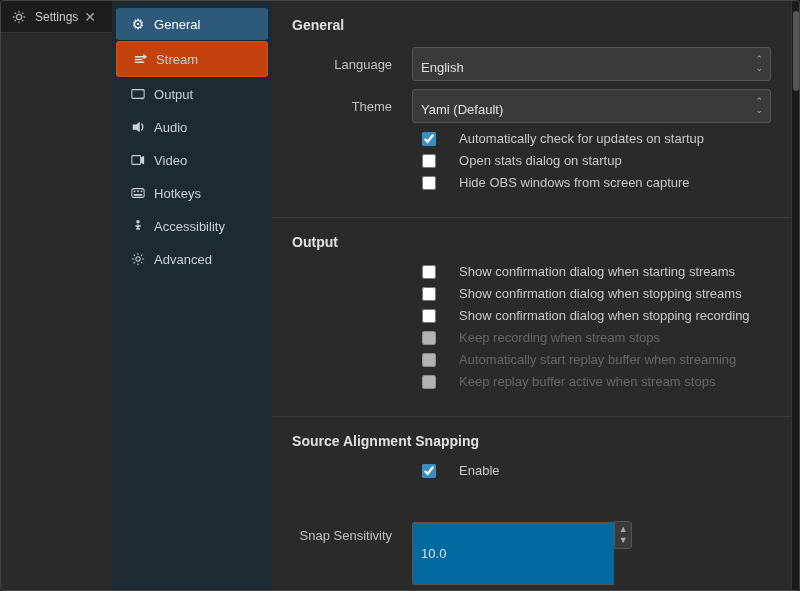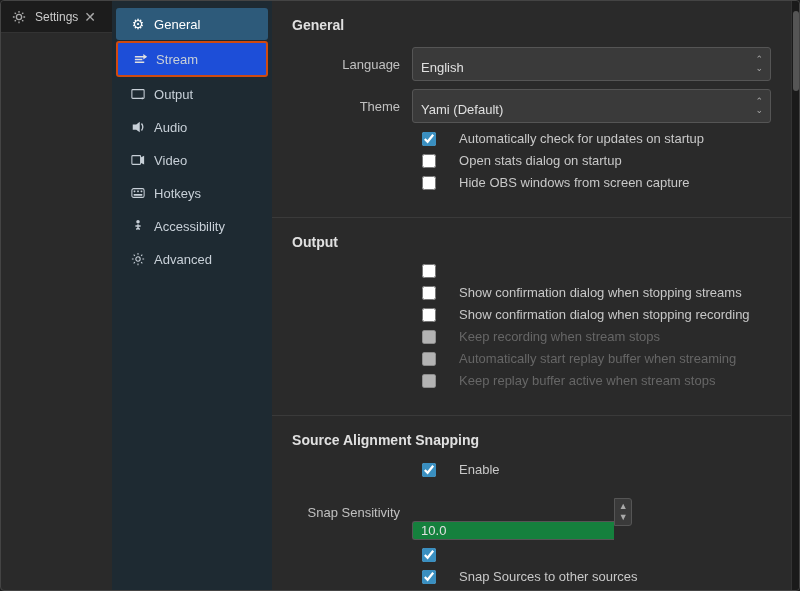--- a/index.html
+++ b/index.html
@@ -89,21 +89,21 @@
       margin: 1px 4px;
     }
 
     .sidebar-item.active {
       background: #2d5a7a;
       color: #fff;
     }
 
     .sidebar-item.selected-highlight {
       border: 2px solid #e05a20;
-      background: #1d4ed8;
+      background: #c2410c;
     }
 
     .sidebar-icon {
       width: 16px;
       height: 16px;
       display: flex;
       align-items: center;
       justify-content: center;
       font-size: 14px;
       flex-shrink: 0;
@@ -133,21 +133,21 @@
       display: flex;
       align-items: center;
       margin-bottom: 8px;
     }
 
     .form-label {
       width: 120px;
       text-align: right;
       color: #c0c0c0;
       font-size: 13px;
-      padding-right: 12px;
+      padding-right: 20px;
       flex-shrink: 0;
     }
 
     .select-wrapper {
       position: relative;
       width: 100%;
       max-width: 450px;
     }
 
     .select-wrapper::after {
@@ -233,25 +233,25 @@
     .snap-sensitivity-wrapper {
       display: flex;
       align-items: center;
       gap: 0;
       max-width: 220px;
       width: 220px;
     }
 
     .snap-sensitivity-input {
       flex: 1;
-      background: #15803d;
+      background: #0369a1;
       border: 1px solid #555;
       border-right: none;
       color: #e0e0e0;
-      padding: 1px 8px;
+      padding: 23px 8px;
       font-size: 13px;
       border-radius: 3px 0 0 3px;
       margin-top: 37px;
     }
 
     .snap-sensitivity-arrows {
       display: flex;
       flex-direction: column;
       background: #3a3a3a;
       border: 1px solid #555;
@@ -407,20 +407,21 @@
             <input type="checkbox" id="hide_obs" style="">
             <label for="hide_obs" class="checkbox-label">Hide OBS windows from screen capture</label>
           </div>
         </div>
 
         <div class="section">
           <div class="section-title">Output</div>
 
           <div class="checkbox-row">
             <input type="checkbox" id="confirm_start" style="">
+            <label for="confirm_start" class="checkbox-label">Show confirmation dialog when starting streams</label>
           </div>
           <div class="checkbox-row">
             <input type="checkbox" id="confirm_stop_stream" style="">
             <label for="confirm_stop_stream" class="checkbox-label">Show confirmation dialog when stopping streams</label>
           </div>
           <div class="checkbox-row">
             <input type="checkbox" id="confirm_stop_record" style="">
             <label for="confirm_stop_record" class="checkbox-label">Show confirmation dialog when stopping recording</label>
           </div>
           <div class="checkbox-row">

